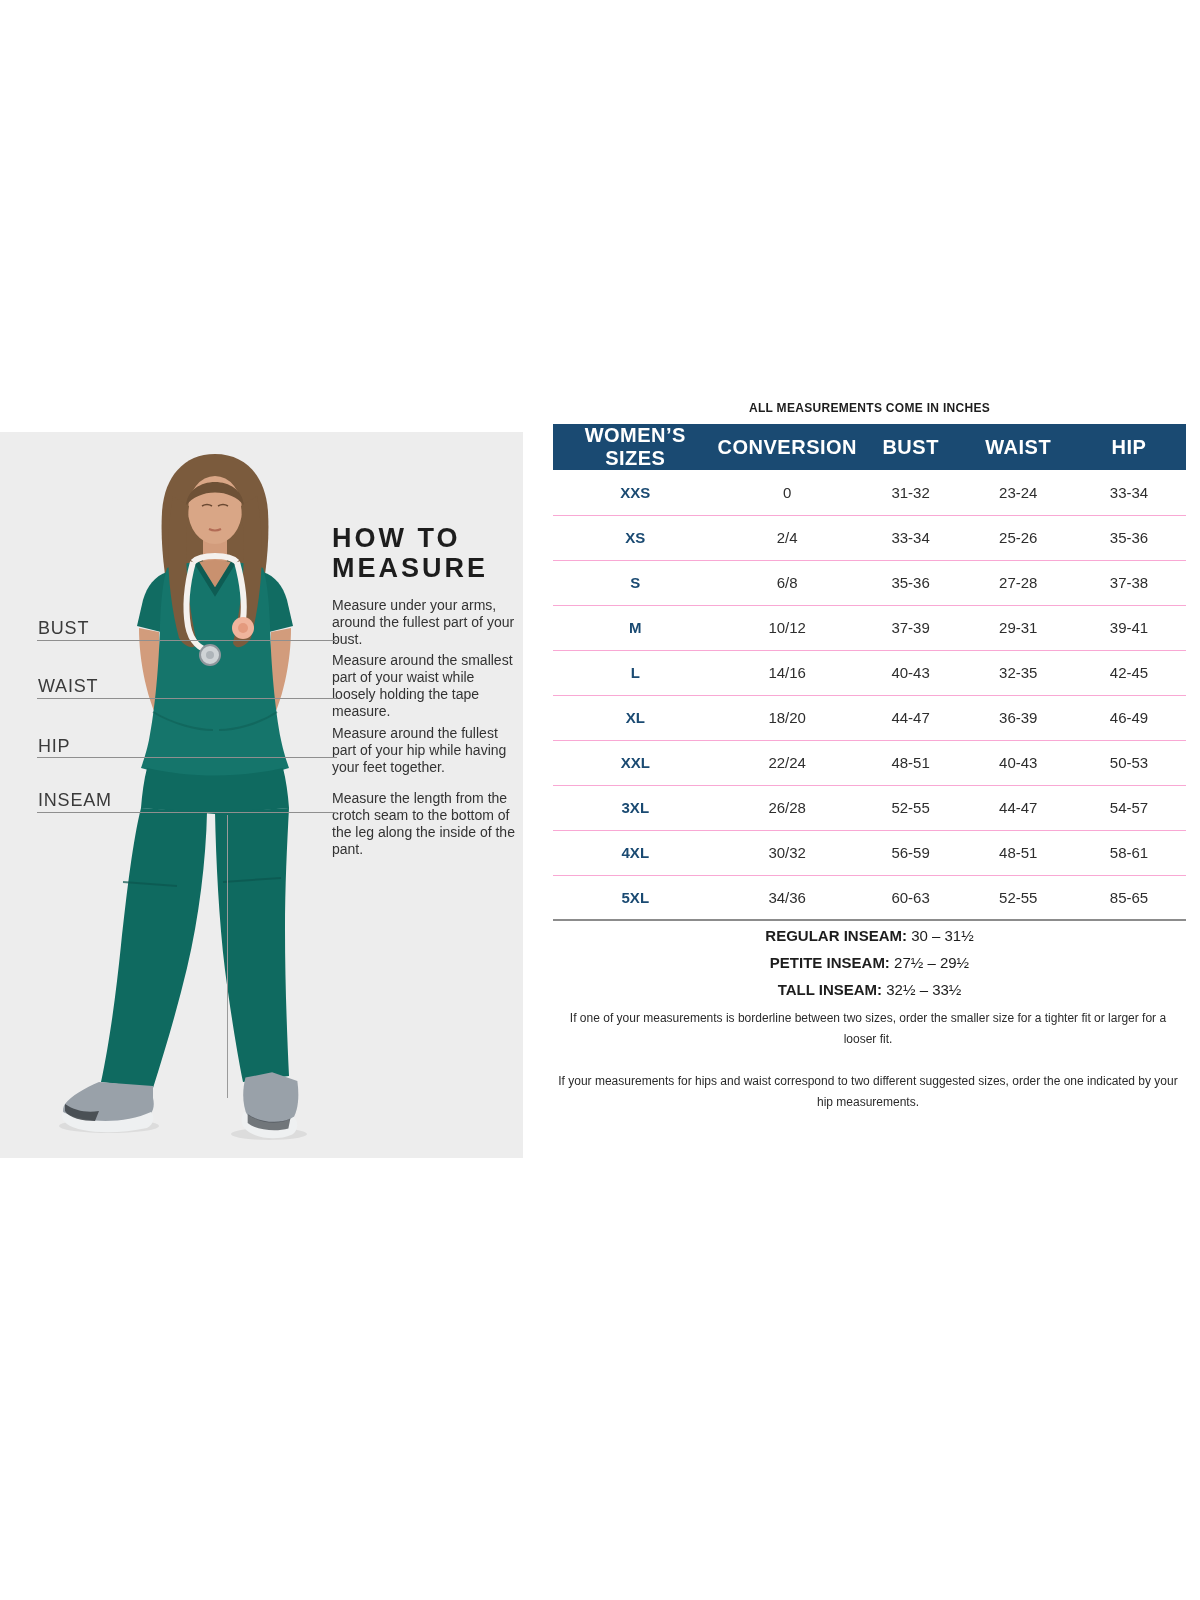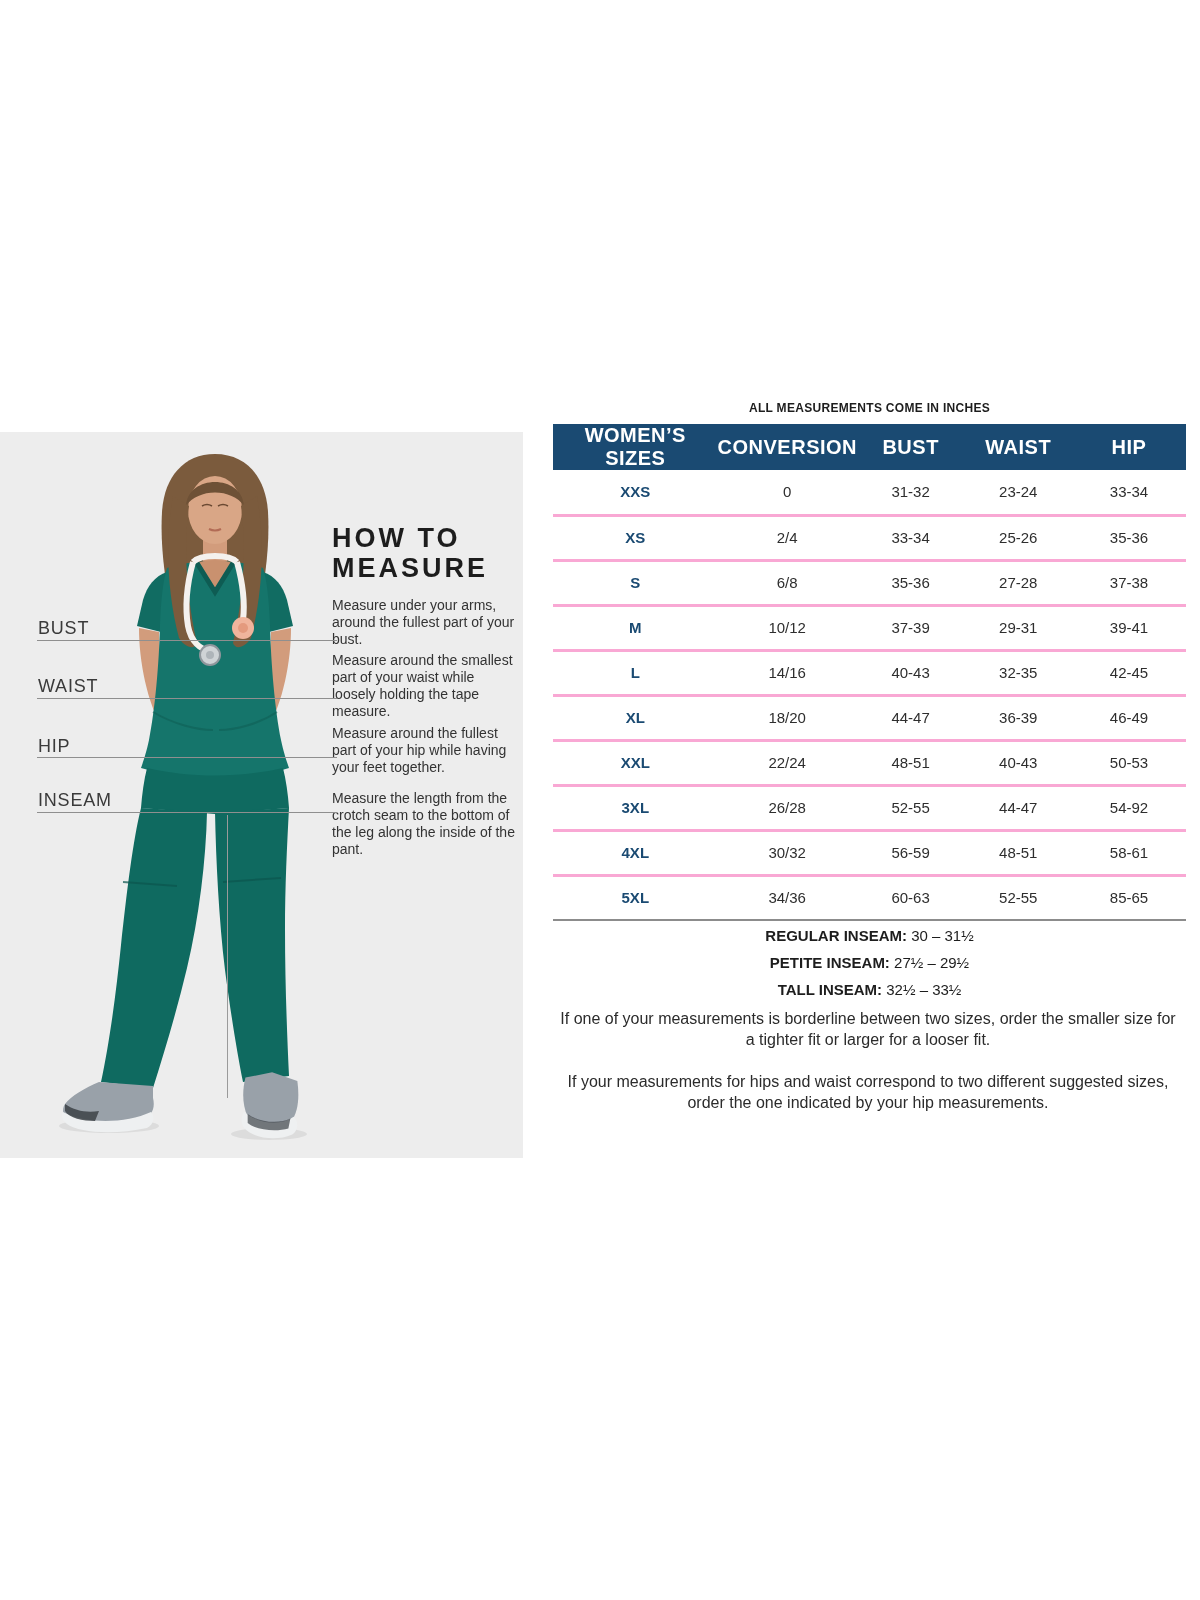--- a/index.html
+++ b/index.html
@@ -67,33 +67,33 @@
     font-size:20px; font-weight:700; letter-spacing:0.5px;
     text-align:center; vertical-align:middle; padding:0;
   }
   .size-table col.c-sizes { width:26%; }
   .size-table col.c-conv  { width:22%; }
   .size-table col.c-bust  { width:17%; }
   .size-table col.c-waist { width:17%; }
   .size-table col.c-hip   { width:18%; }
   .size-table td {
     height:45px; text-align:center; vertical-align:middle; padding:0;
-    font-size:15px; color:#2e2e2e; border-bottom:3px solid #f9a8d4;
+    font-size:15px; color:#2e2e2e; border-bottom:1px solid #f9a8d4;
   }
   .size-table tr:last-of-type td { border-bottom:2px solid #8c8c8c; }
   .size-table td.size-cell { color:#1a4a72; font-weight:700; }
 
   .inseam-notes {
     position:absolute; left:553px; top:922px; width:633px; text-align:center;
   }
   .inseam-note { margin:0; font-size:15px; line-height:27px; color:#1d1d1d; }
   .inseam-note strong { font-weight:700; }
 
   .footnotes { position:absolute; left:558px; top:1008px; width:620px; text-align:center; }
-  .footnote { margin:0 0 21px 0; font-size:16px; line-height:21px; color:#2b2b2b;text-align:center; }
+  .footnote { margin:0 0 21px 0; font-size:12px; line-height:21px; color:#2b2b2b;text-align:center; }
 </style>
 </head>
 <body>
 
 <div class="page">
 
   <section class="left-panel">
 
     <svg class="model-svg" width="260" height="690" viewBox="0 0 260 690" aria-hidden="true">
 
@@ -233,21 +233,21 @@
           <td>22/24</td>
           <td>48-51</td>
           <td>40-43</td>
           <td>50-53</td>
         </tr>
         <tr>
           <td class="size-cell">3XL</td>
           <td>26/28</td>
           <td>52-55</td>
           <td>44-47</td>
-          <td>54-92</td>
+          <td>54-57</td>
         </tr>
         <tr>
           <td class="size-cell">4XL</td>
           <td>30/32</td>
           <td>56-59</td>
           <td>48-51</td>
           <td>58-61</td>
         </tr>
         <tr>
           <td class="size-cell">5XL</td>

